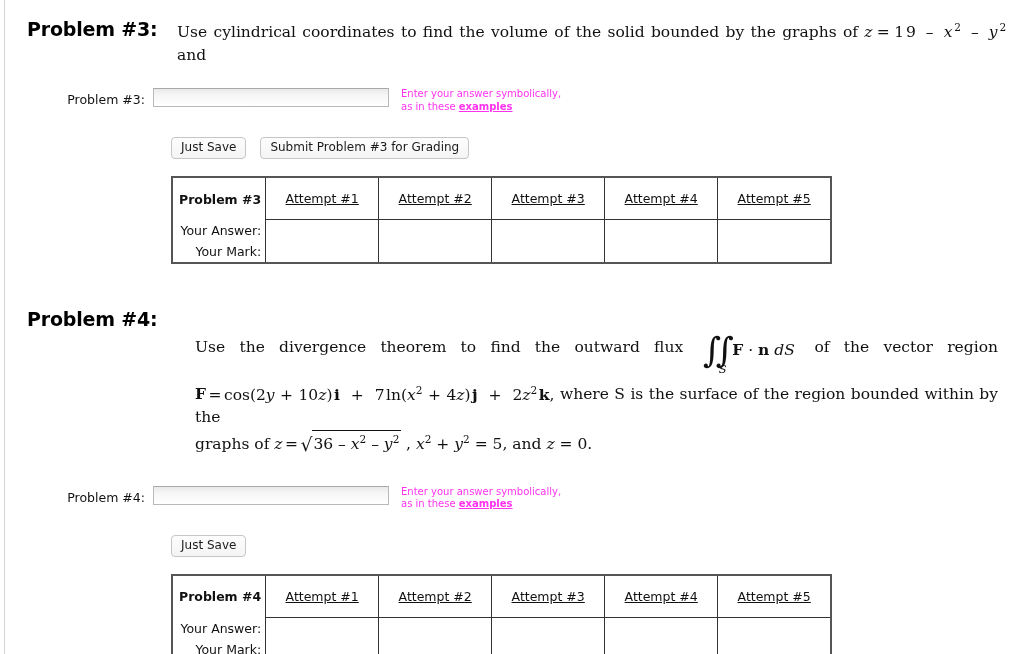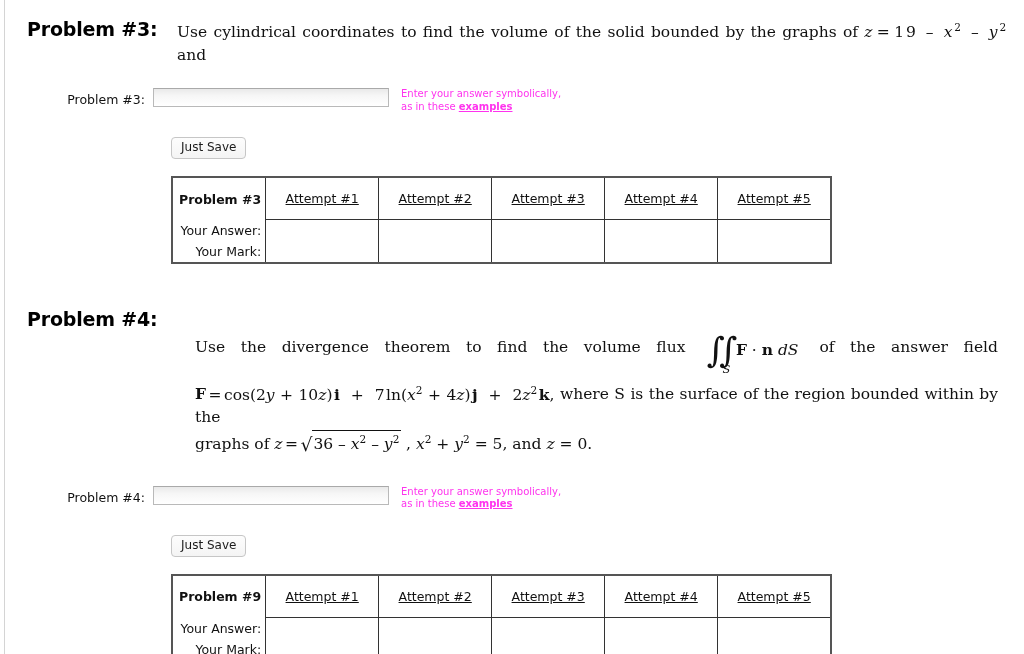--- a/index.html
+++ b/index.html
@@ -217,20 +217,21 @@
       <div class="answer-label">Problem #3:</div>
       <input class="answer-input" type="text" value="" placeholder="" style="">
       <div class="hint">
         <div>Enter your answer symbolically,</div>
         <div><span>as in these </span><span class="examples-link">examples</span></div>
       </div>
     </div>
 
     <div class="button-row" style="margin-top:24px;">
       <button class="btn">Just Save</button>
+      <button class="btn">Submit Problem #3 for Grading</button>
     </div>
 
     <div class="attempts-wrap" style="margin-top:17px;">
       <table class="attempts">
         <tbody>
             <tr>
           <td class="rowlabel head">Problem #3</td>
           <td class="attempt-head"><span>Attempt #1</span></td>
           <td class="attempt-head"><span>Attempt #2</span></td>
           <td class="attempt-head"><span>Attempt #3</span></td>
@@ -256,21 +257,21 @@
       </tbody>
         </table>
     </div>
   </div>
 
   <div class="problem-block" style="padding-top:44px;">
     <div class="problem-title" style="padding-left:22px;">Problem #4:</div>
 
     <div class="statement" style="margin-left:190px; margin-right:26px; margin-top:6px;">
       <div style="text-align:justify; text-align-last:justify;">
-        <span>Use the divergence theorem to find the volume flux </span><span class="dblint"><span class="ints">∫∫</span><span class="sub">S</span><span class="integrand"><span class="mb">F</span> · <span class="mb">n</span> <span class="mi">dS</span></span></span><span> of the answer field</span>
+        <span>Use the divergence theorem to find the outward flux </span><span class="dblint"><span class="ints">∫∫</span><span class="sub">S</span><span class="integrand"><span class="mb">F</span> · <span class="mb">n</span> <span class="mi">dS</span></span></span><span> of the vector region</span>
       </div>
 
       <div style="margin-top:14px; text-align:justify; text-align-last:justify;">
         <span class="mb">F</span><span class="op">=</span><span>cos(2<span class="mi">y</span> + 10<span class="mi">z</span>) <span class="mb">i</span> &nbsp;+&nbsp; 7 ln(<span class="mi">x</span><span class="sup-up">2</span> + 4<span class="mi">z</span>) <span class="mb">j</span> &nbsp;+&nbsp; 2<span class="mi">z</span><span class="sup-up">2</span> <span class="mb">k</span>,</span> <span>where S is the surface of the region bounded within by the</span>
       </div>
 
       <div style="margin-top:2px;">
         <span>graphs of <span class="mi">z</span><span class="op">=</span></span><span class="rad"><span class="sign">√</span><span class="bar">36 – <span class="mi">x</span><span class="sup-up">2</span> – <span class="mi">y</span><span class="sup-up">2</span></span></span><span> , <span class="mi">x</span><span class="sup-up">2</span> + <span class="mi">y</span><span class="sup-up">2</span> = 5, and <span class="mi">z</span> = 0.</span>
       </div>
     </div>
@@ -285,21 +286,21 @@
     </div>
 
     <div class="button-row" style="margin-top:24px;">
       <button class="btn">Just Save</button>
     </div>
 
     <div class="attempts-wrap" style="margin-top:17px;">
       <table class="attempts">
         <tbody>
             <tr>
-          <td class="rowlabel head">Problem #9</td>
+          <td class="rowlabel head">Problem #4</td>
           <td class="attempt-head"><span>Attempt #1</span></td>
           <td class="attempt-head"><span>Attempt #2</span></td>
           <td class="attempt-head"><span>Attempt #3</span></td>
           <td class="attempt-head"><span>Attempt #4</span></td>
           <td class="attempt-head"><span>Attempt #5</span></td>
         </tr>
         <tr>
           <td class="rowlabel">Your Answer:</td>
           <td class="attempt-cell"></td>
           <td class="attempt-cell"></td>

